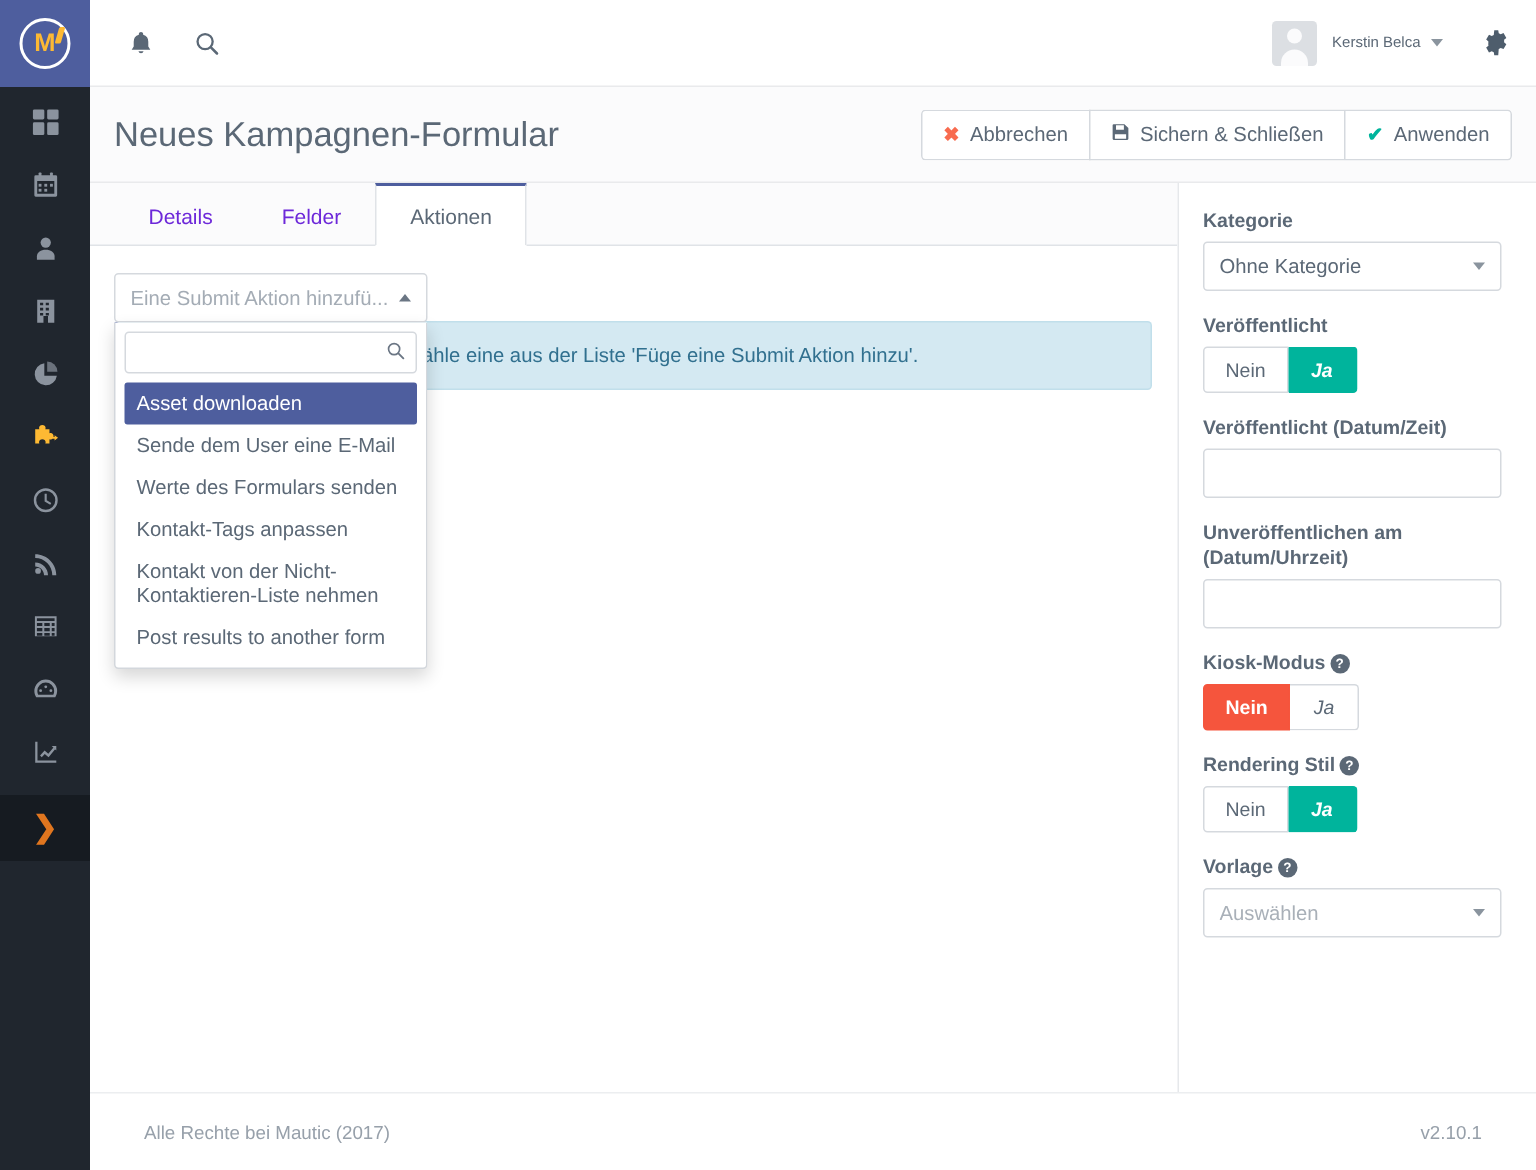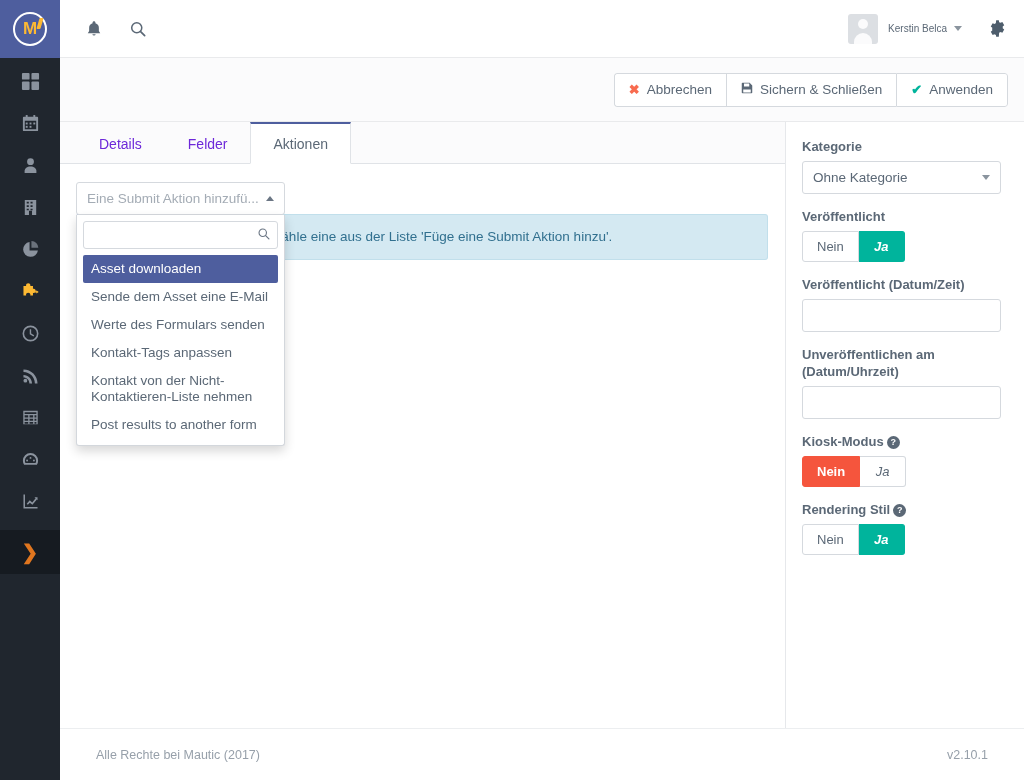--- a/index.html
+++ b/index.html
@@ -555,20 +555,21 @@
       <div class="gear-btn">
         <svg width="19" height="19" viewBox="0 0 20 20">
           <path fill="#4e5d6c" d="M10 6.6A3.4 3.4 0 1013.4 10 3.4 3.4 0 0010 6.6zm0 1.8A1.6 1.6 0 118.4 10 1.6 1.6 0 0110 8.4z"></path>
           <path fill="#4e5d6c" d="M8.6 1.2h2.8l.35 2.1c.5.17.97.4 1.4.7l1.95-.85 1.98 3.43-1.6 1.4c.05.27.07.54.07.82s-.02.55-.07.82l1.6 1.4-1.98 3.43-1.95-.85c-.43.3-.9.53-1.4.7L11.4 18.8H8.6l-.35-2.1c-.5-.17-.97-.4-1.4-.7l-1.95.85-1.98-3.43 1.6-1.4A5.6 5.6 0 014.45 10c0-.28.02-.55.07-.82l-1.6-1.4L4.9 4.35l1.95.85c.43-.3.9-.53 1.4-.7L8.6 1.2z"></path>
         </svg>
       </div>
     </div>
   </div>
 
   <div class="page-header">
+    <h1 class="page-title">Neues Kampagnen-Formular</h1>
     <div class="hdr-buttons">
       <div class="hbtn">
         <span class="ic-x">✖</span>
         <span>Abbrechen</span>
       </div>
       <div class="hbtn">
         <span class="ic-save">
           <svg width="12" height="12" viewBox="0 0 16 16">
             <path fill="#5b6876" d="M2 1h9.5L15 4.5V14a1 1 0 01-1 1H2a1 1 0 01-1-1V2a1 1 0 011-1zm2 1v4h7V2H4zm-1 8v4h10v-4H3z"></path>
           </svg>
@@ -618,21 +619,21 @@
                 </svg>
               </span>
             </div>
           </div>
 
           <ul class="dd-items">
             <li class="dd-item selected">
               <span>Asset downloaden</span>
             </li>
             <li class="dd-item">
-              <span>Sende dem Asset eine E-Mail</span>
+              <span>Sende dem User eine E-Mail</span>
             </li>
             <li class="dd-item">
               <span>Werte des Formulars senden</span>
             </li>
             <li class="dd-item">
               <span>Kontakt-Tags anpassen</span>
             </li>
             <li class="dd-item">
               <span>Kontakt von der Nicht-Kontaktieren-Liste nehmen</span>
             </li>
@@ -699,20 +700,29 @@
       <div class="btn-toggle">
         <div class="tgl">
           <span>Nein</span>
         </div>
         <div class="tgl on-yes">
           <span>Ja</span>
         </div>
       </div>
     </div>
 
+    <div class="field-group">
+      <label class="field-label">
+        <span>Vorlage</span><span class="help-ic">?</span>
+      </label>
+      <div class="select-box placeholder">
+        <span class="sel-val">Auswählen</span>
+        <span class="sel-caret"></span>
+      </div>
+    </div>
 
   </div>
 
   <div class="footer">
     <span>Alle Rechte bei Mautic (2017)</span>
     <span class="ver">v2.10.1</span>
   </div>
 
 </div>
 

